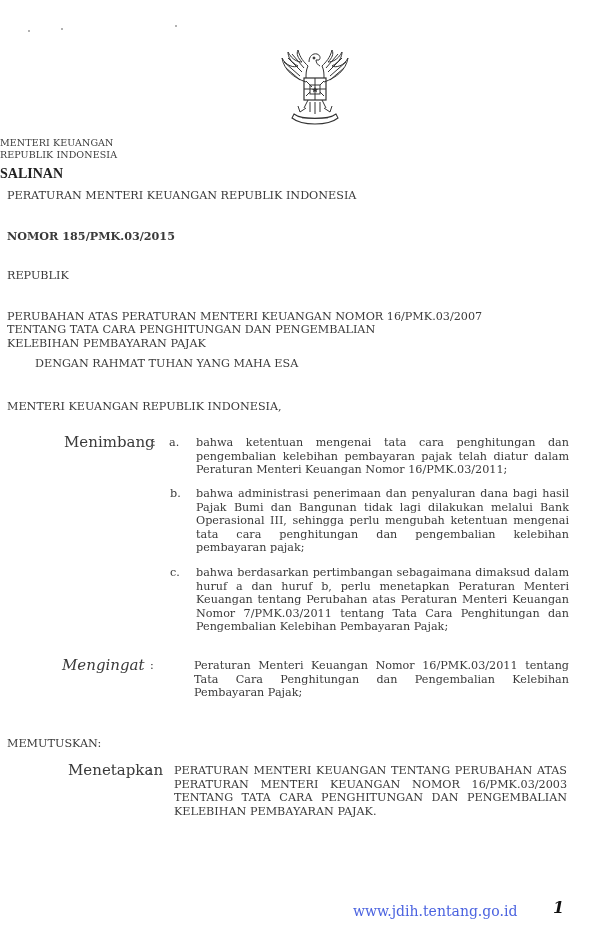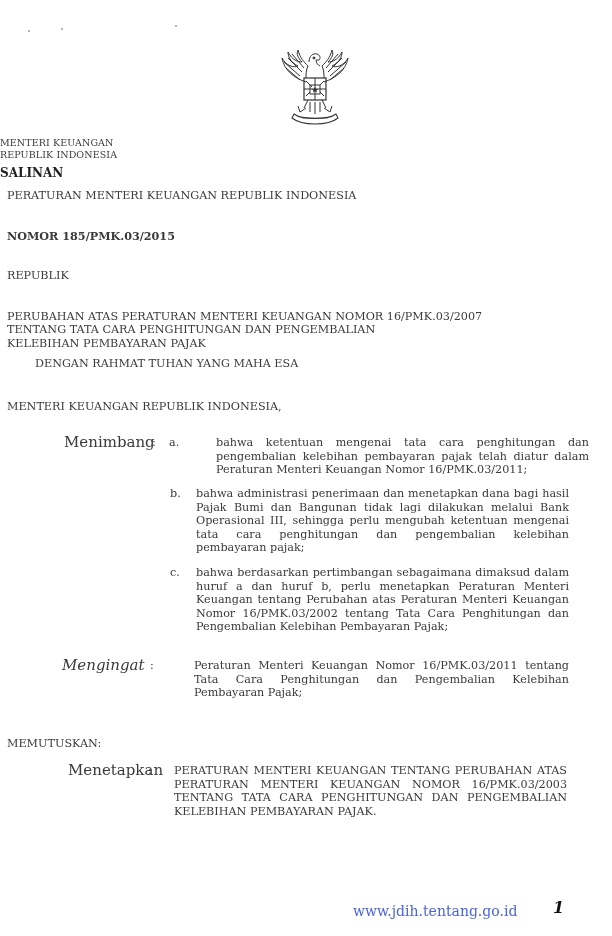--- a/index.html
+++ b/index.html
@@ -1,21 +1,21 @@
 <!DOCTYPE html>
 <html><head>
 <meta charset="utf-8">
 <style>
   html, body { margin: 0; padding: 0; background: #ffffff; }
   body { width: 612px; height: 936px; position: relative; overflow: hidden;
          font-family: "DejaVu Serif", "Liberation Serif", serif; color: #3a3a3a; }
   .abs { position: absolute; }
   .center { left: 0; width: 612px; text-align: left; }
   .hdr { font-size: 9.5px; line-height: 11px; letter-spacing: 0.1px; }
-  .salinan { font-size: 12px; font-weight: bold; color: #222; }
+  .salinan { font-size: 14px; font-weight: bold; color: #222; font-family: Liberation Serif, serif; }
   .t { font-size: 11.2px; line-height: 13.6px; padding-left: 7px; }
   .j { text-align: justify; text-align-last: left; }
   .lbl { font-size: 15px; line-height: 13.6px; }
   .colon { font-size: 11.2px; line-height: 13.6px; }
   .letter { font-size: 11.2px; line-height: 13.6px; }
   .link { color: #4b63e0; font-size: 14px; }
   .pagenum { color: #111; font-size: 16px; font-weight: bold; font-style: italic; }
   .speck { width: 2px; height: 2px; background: #999; border-radius: 1px; }
 </style>
 </head>
@@ -68,27 +68,27 @@
 <div class="abs center t" style="top:323px;">TENTANG TATA CARA PENGHITUNGAN DAN PENGEMBALIAN</div>
 <div class="abs center t" style="top:337px;">KELEBIHAN PEMBAYARAN PAJAK</div>
 
 <div class="abs center t" style="top:357px;margin-left:28px;">DENGAN RAHMAT TUHAN YANG MAHA ESA</div>
 <div class="abs center t" style="top:400px;">MENTERI KEUANGAN REPUBLIK INDONESIA,</div>
 
 <div class="abs lbl" style="left:64px;top:436px;">Menimbang</div>
 <div class="abs colon" style="left:152px;top:436px;">:</div>
 
 <div class="abs letter" style="left:169px;top:436px;">a.</div>
-<div class="abs t j" style="left:189px;top:436px;width:373px;margin-left:20px;">bahwa ketentuan mengenai tata cara penghitungan dan pengembalian kelebihan pembayaran pajak telah diatur dalam Peraturan Menteri Keuangan Nomor 16/PMK.03/2011;</div>
+<div class="abs t j" style="left:189px;top:436px;width:373px;">bahwa ketentuan mengenai tata cara penghitungan dan pengembalian kelebihan pembayaran pajak telah diatur dalam Peraturan Menteri Keuangan Nomor 16/PMK.03/2011;</div>
 
 <div class="abs letter" style="left:170px;top:487px;">b.</div>
-<div class="abs t j" style="left:189px;top:487px;width:373px;">bahwa administrasi penerimaan dan menetapkan dana bagi hasil Pajak Bumi dan Bangunan tidak lagi dilakukan melalui Bank Operasional III, sehingga perlu mengubah ketentuan mengenai tata cara penghitungan dan pengembalian kelebihan pembayaran pajak;</div>
+<div class="abs t j" style="left:189px;top:487px;width:373px;">bahwa administrasi penerimaan dan penyaluran dana bagi hasil Pajak Bumi dan Bangunan tidak lagi dilakukan melalui Bank Operasional III, sehingga perlu mengubah ketentuan mengenai tata cara penghitungan dan pengembalian kelebihan pembayaran pajak;</div>
 
 <div class="abs letter" style="left:170px;top:566px;">c.</div>
-<div class="abs t j" style="left:189px;top:566px;width:373px;">bahwa berdasarkan pertimbangan sebagaimana dimaksud dalam huruf a dan huruf b, perlu menetapkan Peraturan Menteri Keuangan tentang Perubahan atas Peraturan Menteri Keuangan Nomor 16/PMK.03/2002 tentang Tata Cara Penghitungan dan Pengembalian Kelebihan Pembayaran Pajak;</div>
+<div class="abs t j" style="left:189px;top:566px;width:373px;">bahwa berdasarkan pertimbangan sebagaimana dimaksud dalam huruf a dan huruf b, perlu menetapkan Peraturan Menteri Keuangan tentang Perubahan atas Peraturan Menteri Keuangan Nomor 7/PMK.03/2011 tentang Tata Cara Penghitungan dan Pengembalian Kelebihan Pembayaran Pajak;</div>
 
 <div class="abs lbl" style="left:62px;top:659px;font-style:italic;">Mengingat</div>
 <div class="abs colon" style="left:150px;top:659px;">:</div>
 <div class="abs t j" style="left:187px;top:659px;width:375px;">Peraturan Menteri Keuangan Nomor 16/PMK.03/2011 tentang Tata Cara Penghitungan dan Pengembalian Kelebihan Pembayaran Pajak;</div>
 
 <div class="abs center t" style="top:737px;">MEMUTUSKAN:</div>
 
 <div class="abs lbl" style="left:68px;top:764px;">Menetapkan</div>
 <div class="abs colon" style="left:148px;top:764px;">:</div>
 <div class="abs t j" style="left:167px;top:764px;width:393px;">PERATURAN MENTERI KEUANGAN TENTANG PERUBAHAN ATAS PERATURAN MENTERI KEUANGAN NOMOR 16/PMK.03/2003 TENTANG TATA CARA PENGHITUNGAN DAN PENGEMBALIAN KELEBIHAN PEMBAYARAN PAJAK.</div>

